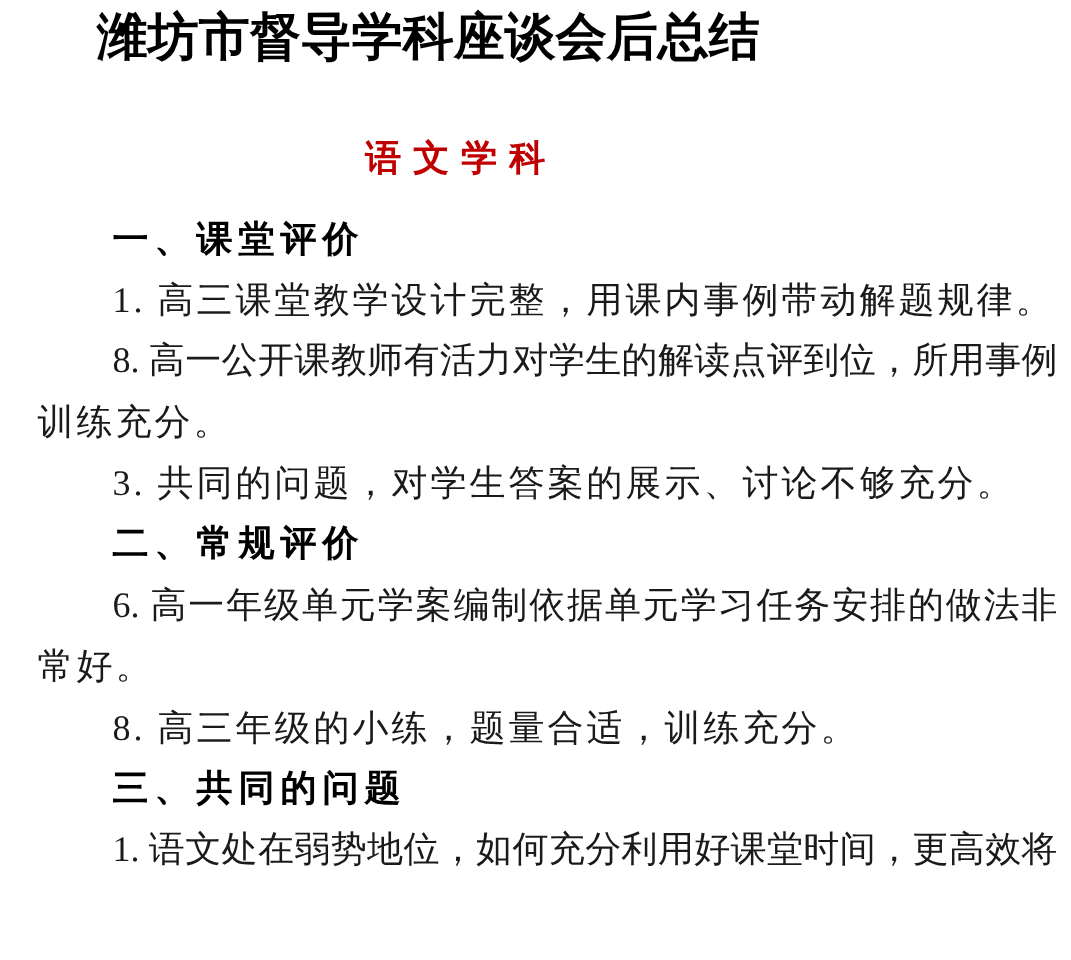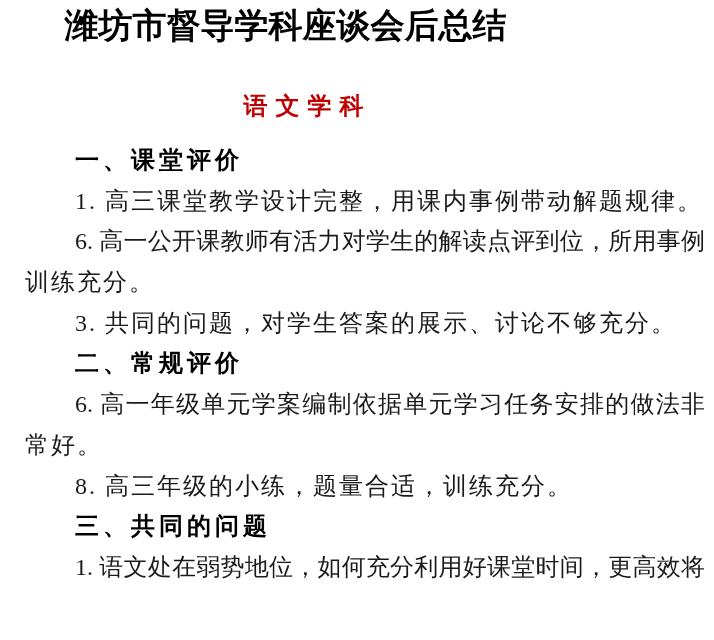--- a/index.html
+++ b/index.html
@@ -84,21 +84,21 @@
 <body style="background: rgb(255, 255, 255);">
 
 <div>
   <h1 class="doc-title">潍坊市督导学科座谈会后总结</h1>
 
   <h2 class="doc-subtitle">语文学科</h2>
 
   <div class="doc-lines">
       <div class="line heading indent">一、课堂评价</div>
       <div class="line indent">1. 高三课堂教学设计完整，用课内事例带动解题规律。</div>
-      <div class="line indent stretch">6. 高一公开课教师有活力对学生的解读点评到位，所用事例</div>
+      <div class="line indent stretch">8. 高一公开课教师有活力对学生的解读点评到位，所用事例</div>
       <div class="line">训练充分。</div>
       <div class="line indent">3. 共同的问题，对学生答案的展示、讨论不够充分。</div>
       <div class="line heading indent">二、常规评价</div>
       <div class="line indent stretch">6. 高一年级单元学案编制依据单元学习任务安排的做法非</div>
       <div class="line">常好。</div>
       <div class="line indent">8. 高三年级的小练，题量合适，训练充分。</div>
       <div class="line heading indent">三、共同的问题</div>
       <div class="line indent stretch">1. 语文处在弱势地位，如何充分利用好课堂时间，更高效将</div>
     </div>
 </div>

